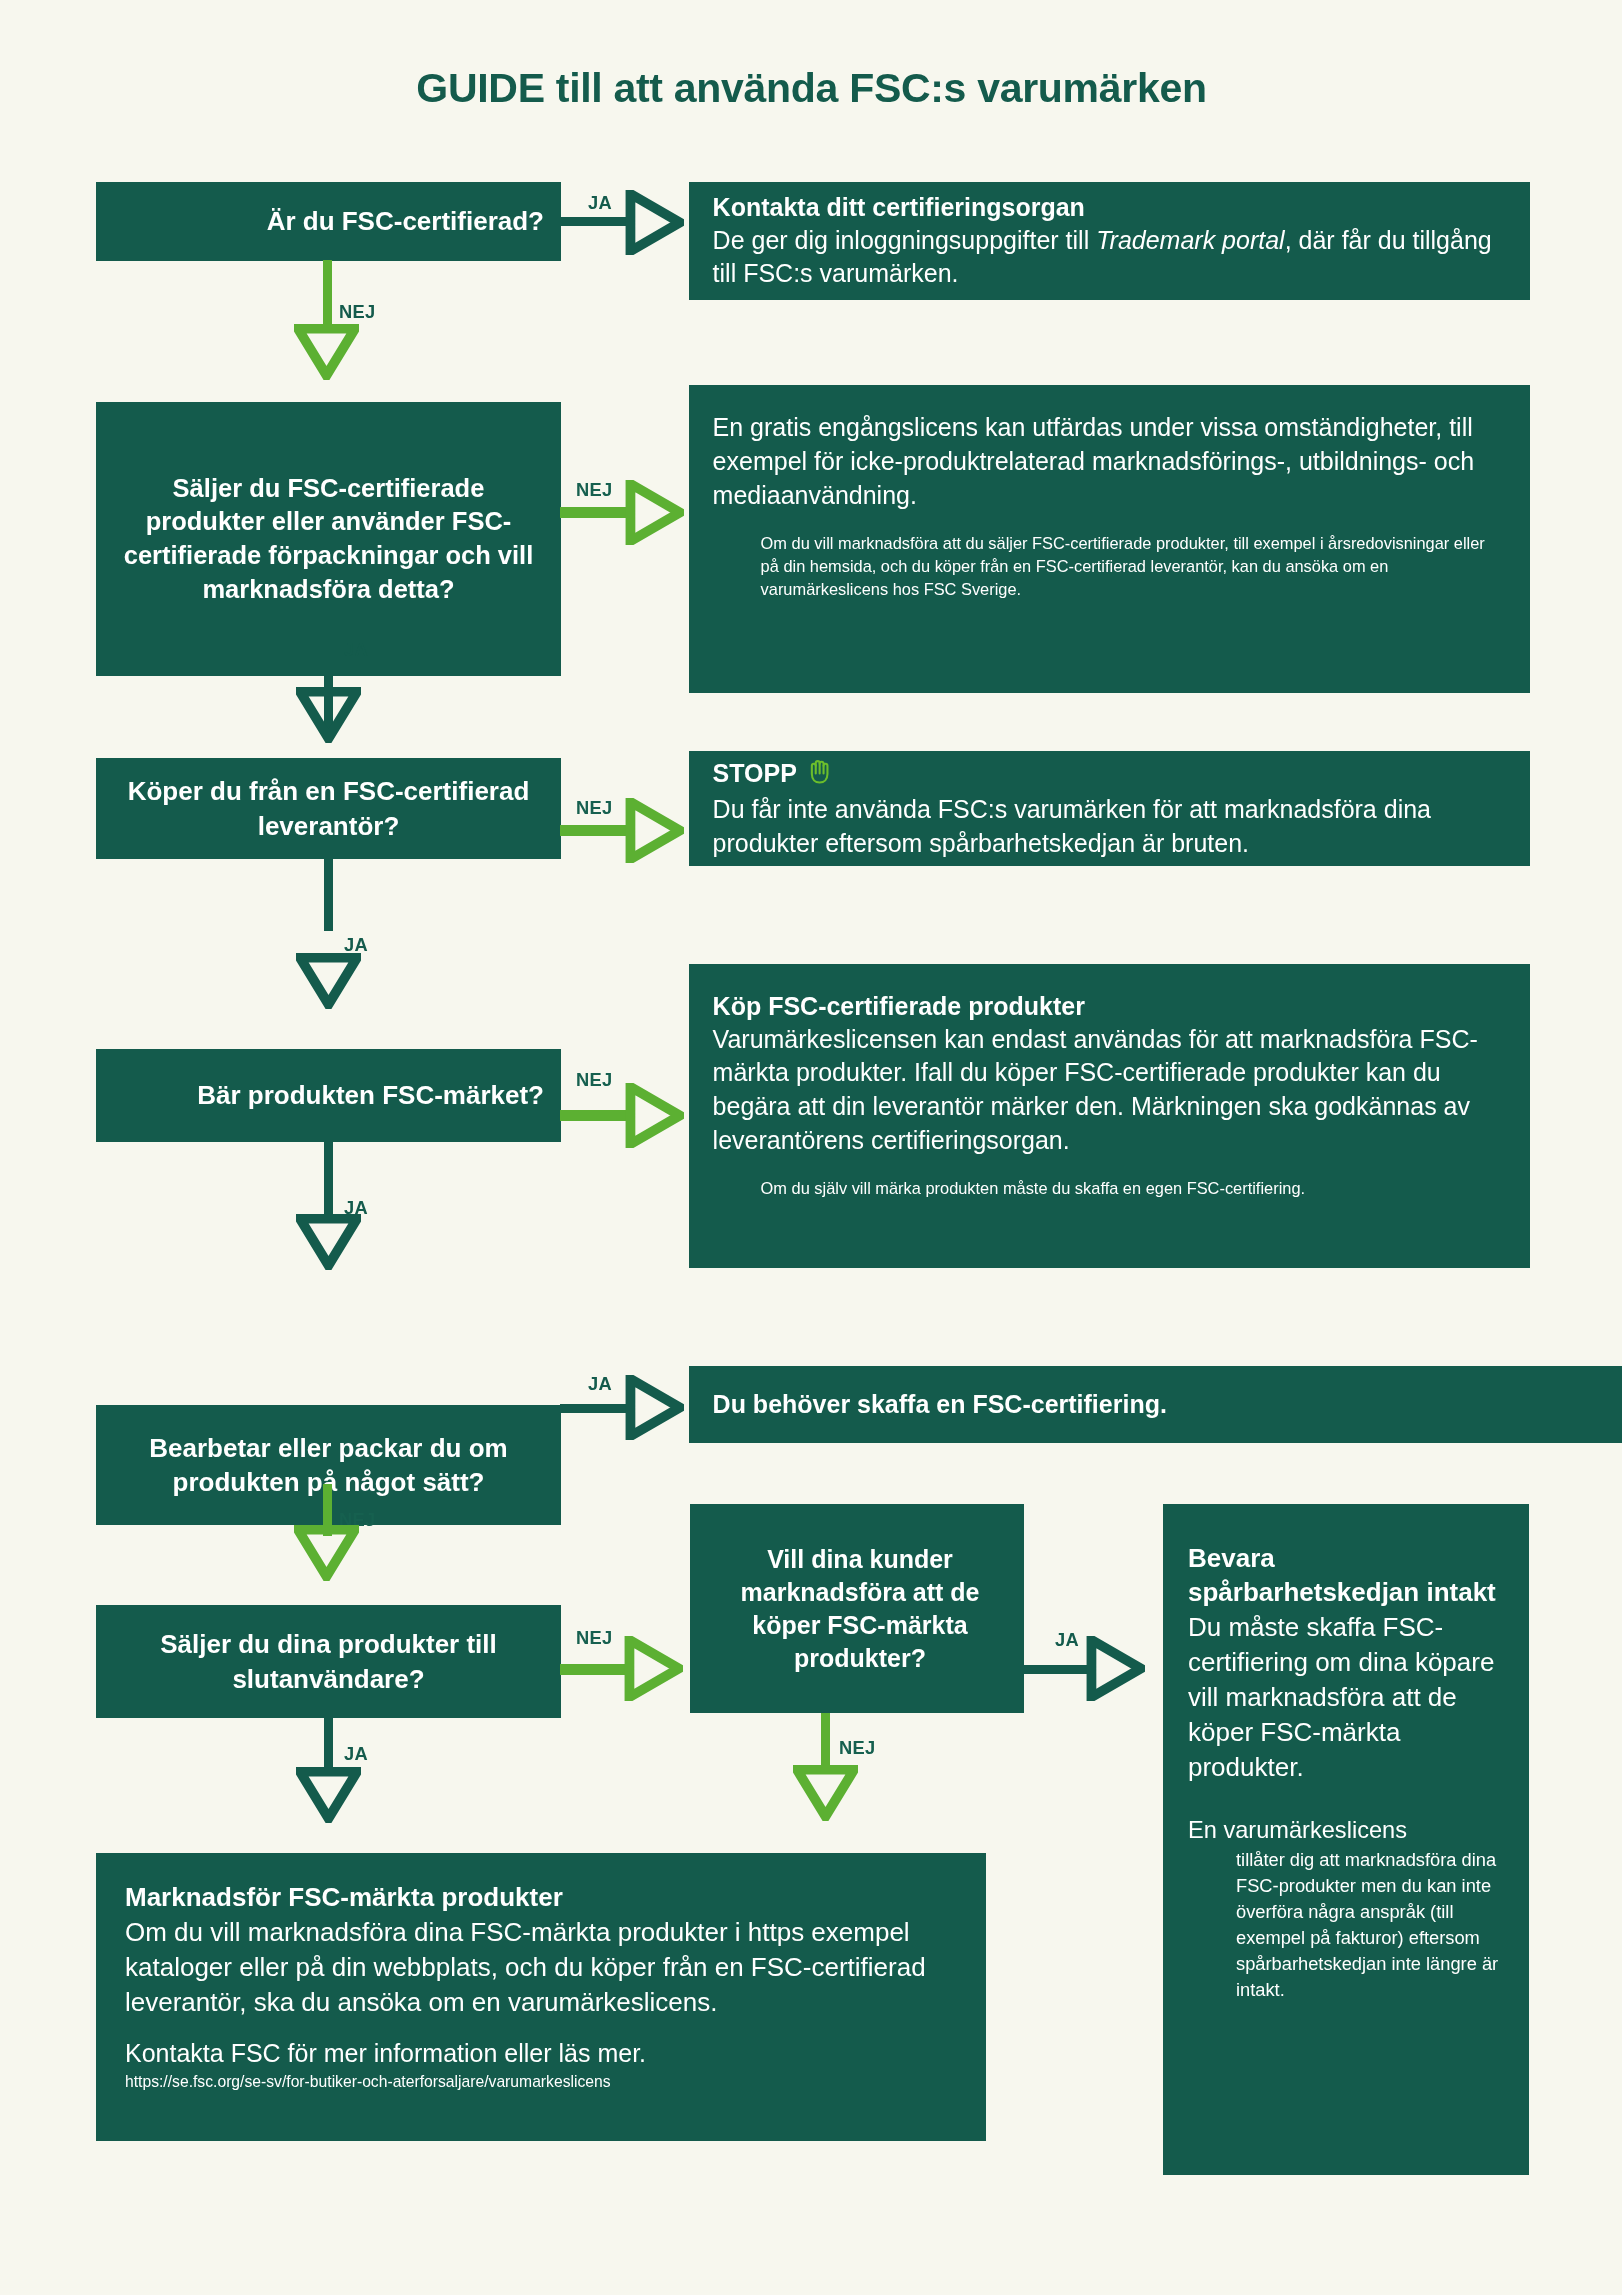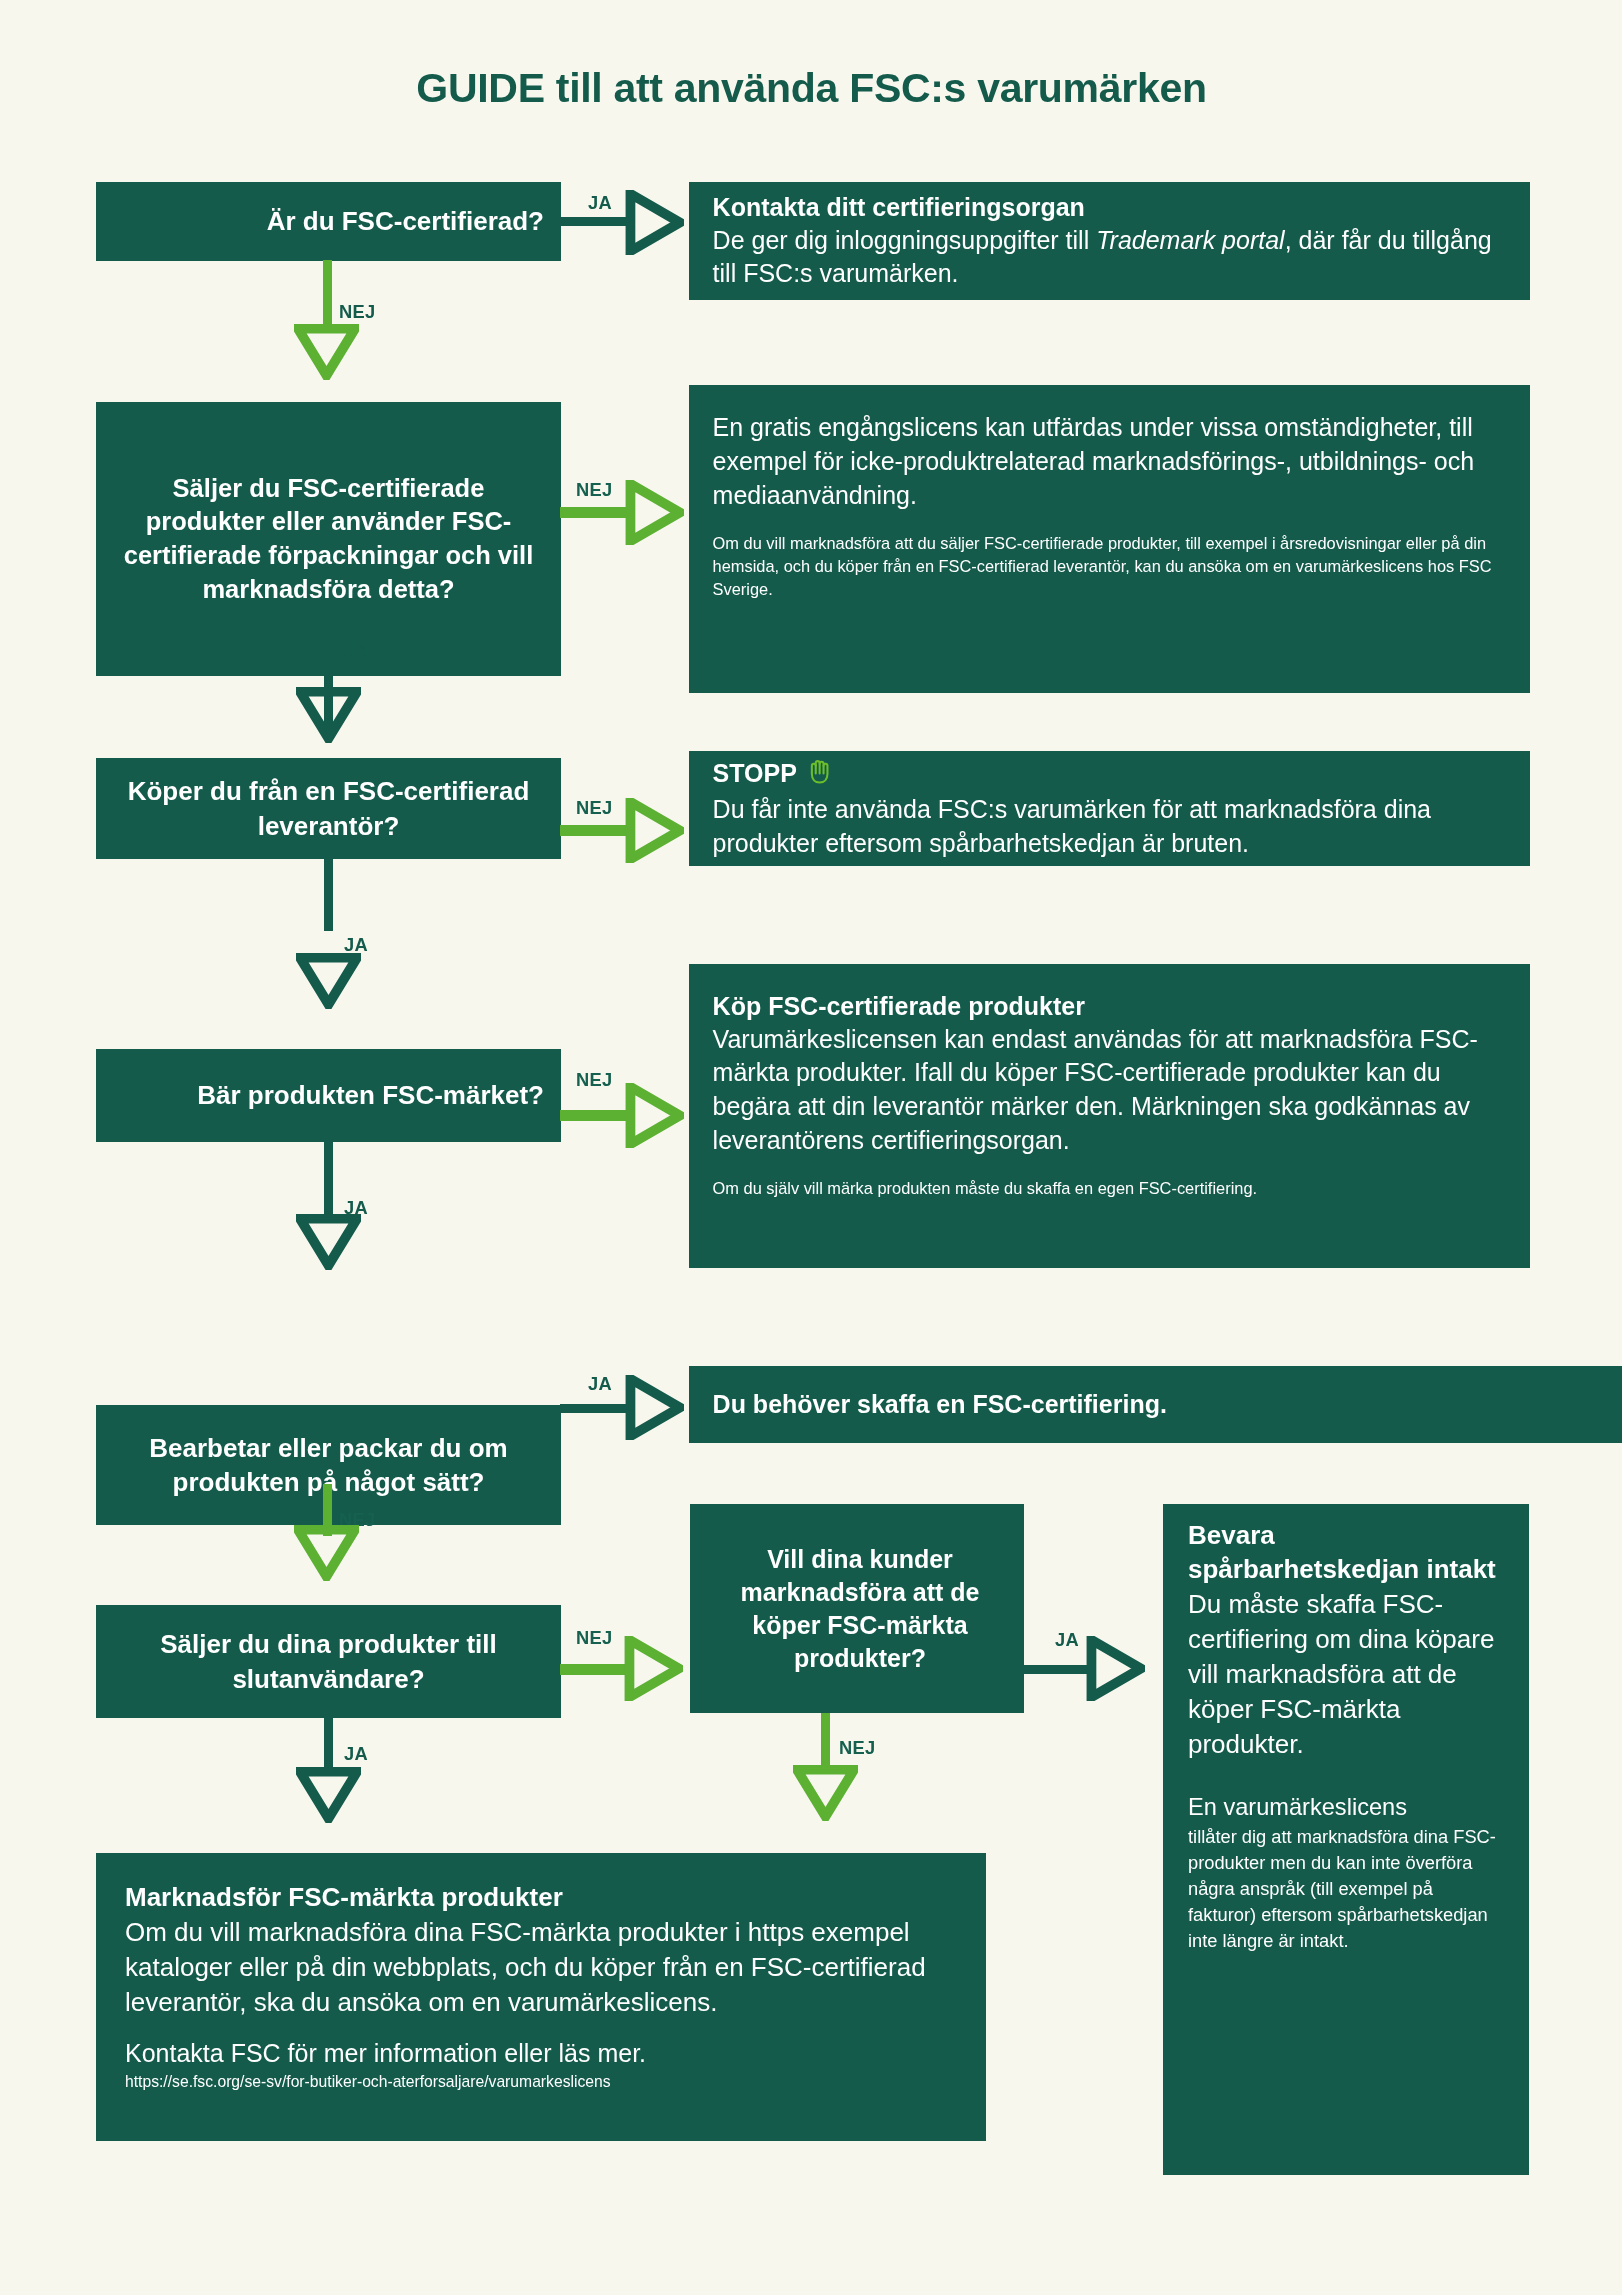--- a/index.html
+++ b/index.html
@@ -30,21 +30,21 @@
     padding: 11.8px 17px;
   }
   
   .abox {
     display: flex; flex-direction: column; justify-content: center;
     text-align: left;
     padding: 17px 23.6px;
   }
   .abox .hd { font-size: 25px; font-weight: bold; line-height: 1.3; }
   .abox .bd { font-size: 25px; font-weight: normal; line-height: 1.35; }
-  .abox .sm { font-size: 16.4px; font-weight: normal; line-height: 1.42; }
+  .abox .sm { font-size: 16.4px; font-weight: normal; line-height: 1.42; margin-left: 48px; }
   .abox .url { font-size: 15.7px; font-weight: normal; line-height: 1.4; }
   .gap-sm { height: 19.6px; }
 
   
   .abox.top { justify-content: flex-start; }
 
   
   .vline {
     position: absolute; background: #145B4C;
   }
@@ -229,21 +229,21 @@
   </div>
 
   <div class="hline" style="left:1024px; top:1665px; width:71px;"></div>
   <div class="lbl" style="left:1055px; top:1629px;">JA</div>
   <div class="arrow-r" style="left:1086px; top:1636px;">
     <svg width="59" height="65" viewBox="0 0 90 100">
         <path d="M8 6 L84 50 L8 94 Z" fill="none" stroke="#145B4C" stroke-width="15"></path>
       </svg>
   </div>
 
-  <div class="box abox top" style="left:1163px; top:1504px; width:366px; height:671px; padding:15px 25px;">
+  <div class="box abox top" style="left:1163px; top:1504px; width:366px; height:671px; padding:38px 25px;">
     <div class="hd" style="font-size:26px;">Bevara spårbarhetskedjan intakt</div>
     <div class="bd" style="font-size:26px;">Du måste skaffa FSC-certifiering om dina köpare vill marknadsföra att de köper FSC-märkta produkter.</div>
     <div class="gap-sm" style="height:30px;"></div>
     <div class="bd" style="font-size:23.6px;">En varumärkeslicens</div>
     <div class="sm" style="font-size:18.3px;">tillåter dig att marknadsföra dina FSC-produkter men du kan inte överföra några anspråk (till exempel på fakturor) eftersom spårbarhetskedjan inte längre är intakt.</div>
   </div>
 
   <div class="vline" style="left:324px; top:1718px; width:9.2px; height:58px;"></div>
   <div class="lbl" style="left:344px; top:1743px;">JA</div>
   <div class="arrow-d" style="left:296px; top:1767px;">

